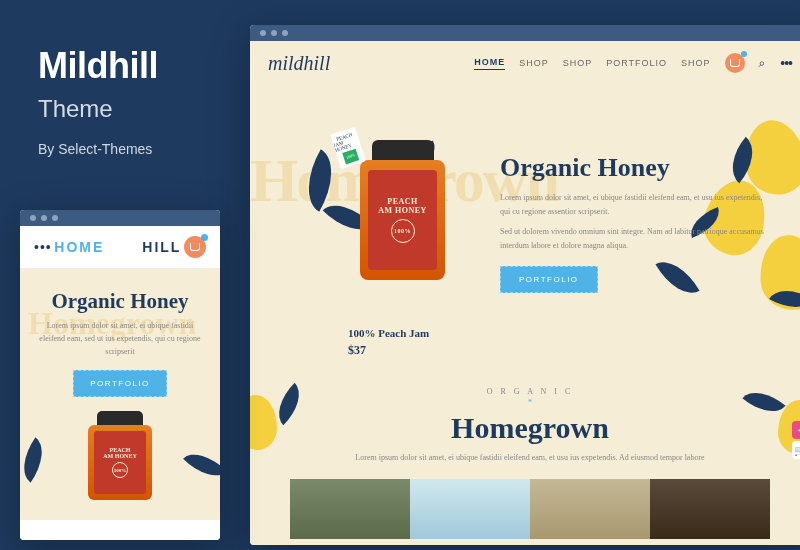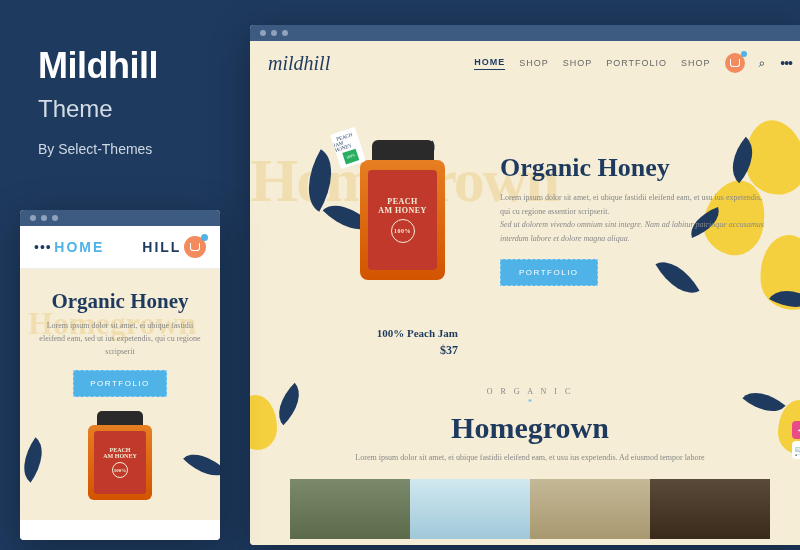--- a/index.html
+++ b/index.html
@@ -46,24 +46,24 @@
 .jar-lid { width: 62px; height: 22px; background: #2a2a2a; border-radius: 6px 6px 2px 2px; margin: 0 auto; }
 .jar-body { width: 85px; height: 120px; background: linear-gradient(to bottom, #e67e22, #d35400); border-radius: 8px; margin-top: -2px; position: relative; }
 .jar-label { position: absolute; top: 10px; left: 8px; right: 8px; bottom: 10px; background: #c0392b; border-radius: 4px; display: flex; flex-direction: column; align-items: center; justify-content: center; color: #f5edd6; font-size: 8px; font-weight: bold; letter-spacing: 0.5px; text-align: center; padding: 4px; }
 .jar-circle { width: 24px; height: 24px; border-radius: 50%; border: 1.5px solid #f5edd6; display: flex; align-items: center; justify-content: center; font-size: 6px; margin-top: 4px; }
 .jar-tag { position: absolute; top: 45px; left: 85px; width: 26px; height: 36px; background: #fff; border-radius: 2px; transform: rotate(-18deg); font-size: 5px; display: flex; flex-direction: column; align-items: center; justify-content: center; color: #1e3a5f; z-index: 4; }
 .jar-tag-green { width: 14px; height: 12px; background: #27ae60; margin-top: 2px; font-size: 4px; color: #fff; display: flex; align-items: center; justify-content: center; }
 
 .hero-text { position: absolute; left: 250px; top: 68px; width: 270px; z-index: 3; }
 .hero-title { font-size: 26px; font-weight: 700; color: #1e3a5f; font-family: Georgia, serif; }
 .hero-desc { font-size: 8px; color: #888; line-height: 1.7; margin-top: 8px; }
-.hero-desc.second { margin-top: 0; font-style: italic; }
+.hero-desc.second { margin-top: 7px; }
 .portfolio-btn { display: inline-block; background: #4fb3e8; color: #fff; text-align: center; font-size: 8px; letter-spacing: 1.5px; padding: 8px 18px; margin-top: 14px; border: 1px dashed rgba(255,255,255,0.4); font-family: Arial, sans-serif; }
 
-.product-info { position: absolute; left: 98px; top: 242px; text-align: right; z-index: 3; width: 110px; }
+.product-info { position: absolute; left: 98px; top: 242px; text-align: left; z-index: 3; width: 110px; }
 .product-name { font-size: 11px; font-weight: 700; color: #1e3a5f; }
 .product-price { font-size: 12px; font-weight: 700; color: #1e3a5f; margin-top: 4px; }
 
 .section2 { position: relative; padding: 12px 20px 0; text-align: center; }
 .section2-over { font-size: 8px; letter-spacing: 3px; color: #888; font-family: Liberation Serif, serif; }
 .section2-dot { color: #4fb3e8; font-size: 8px; margin-top: 2px; }
 .section2-title { font-size: 30px; font-weight: 700; color: #1e3a5f; margin-top: 4px; }
 .section2-desc { font-size: 8px; color: #888; line-height: 1.7; margin-top: 6px; max-width: 380px; margin-left: auto; margin-right: auto; }
 .section2-leaf { position: absolute; width: 22px; height: 38px; background: #1e3a5f; border-radius: 0 100% 0 100%; }
 .section2-lemon { position: absolute; width: 42px; height: 55px; background: #f4d03f; border-radius: 50% 50% 45% 55% / 60% 60% 40% 40%; }

